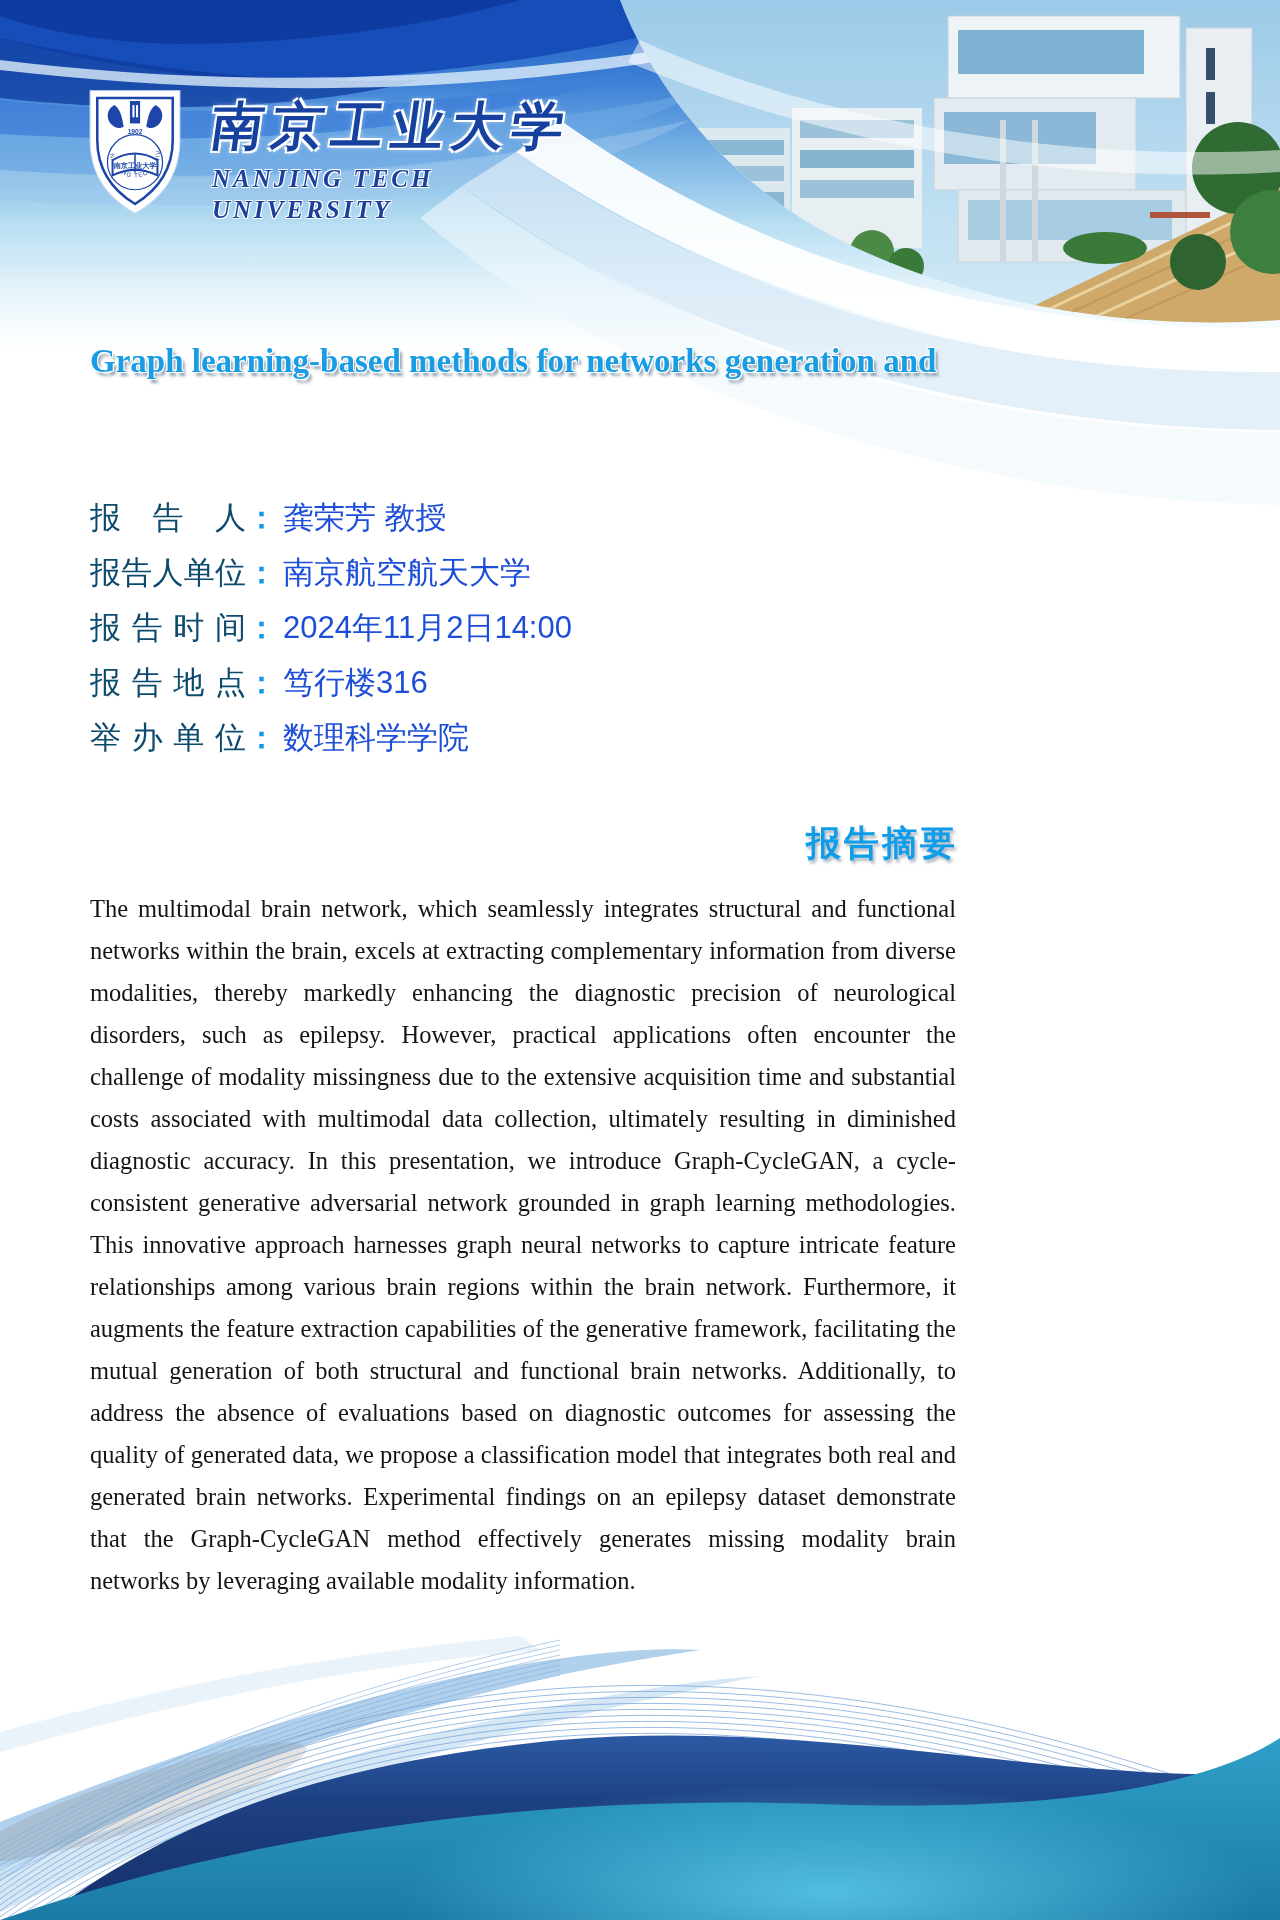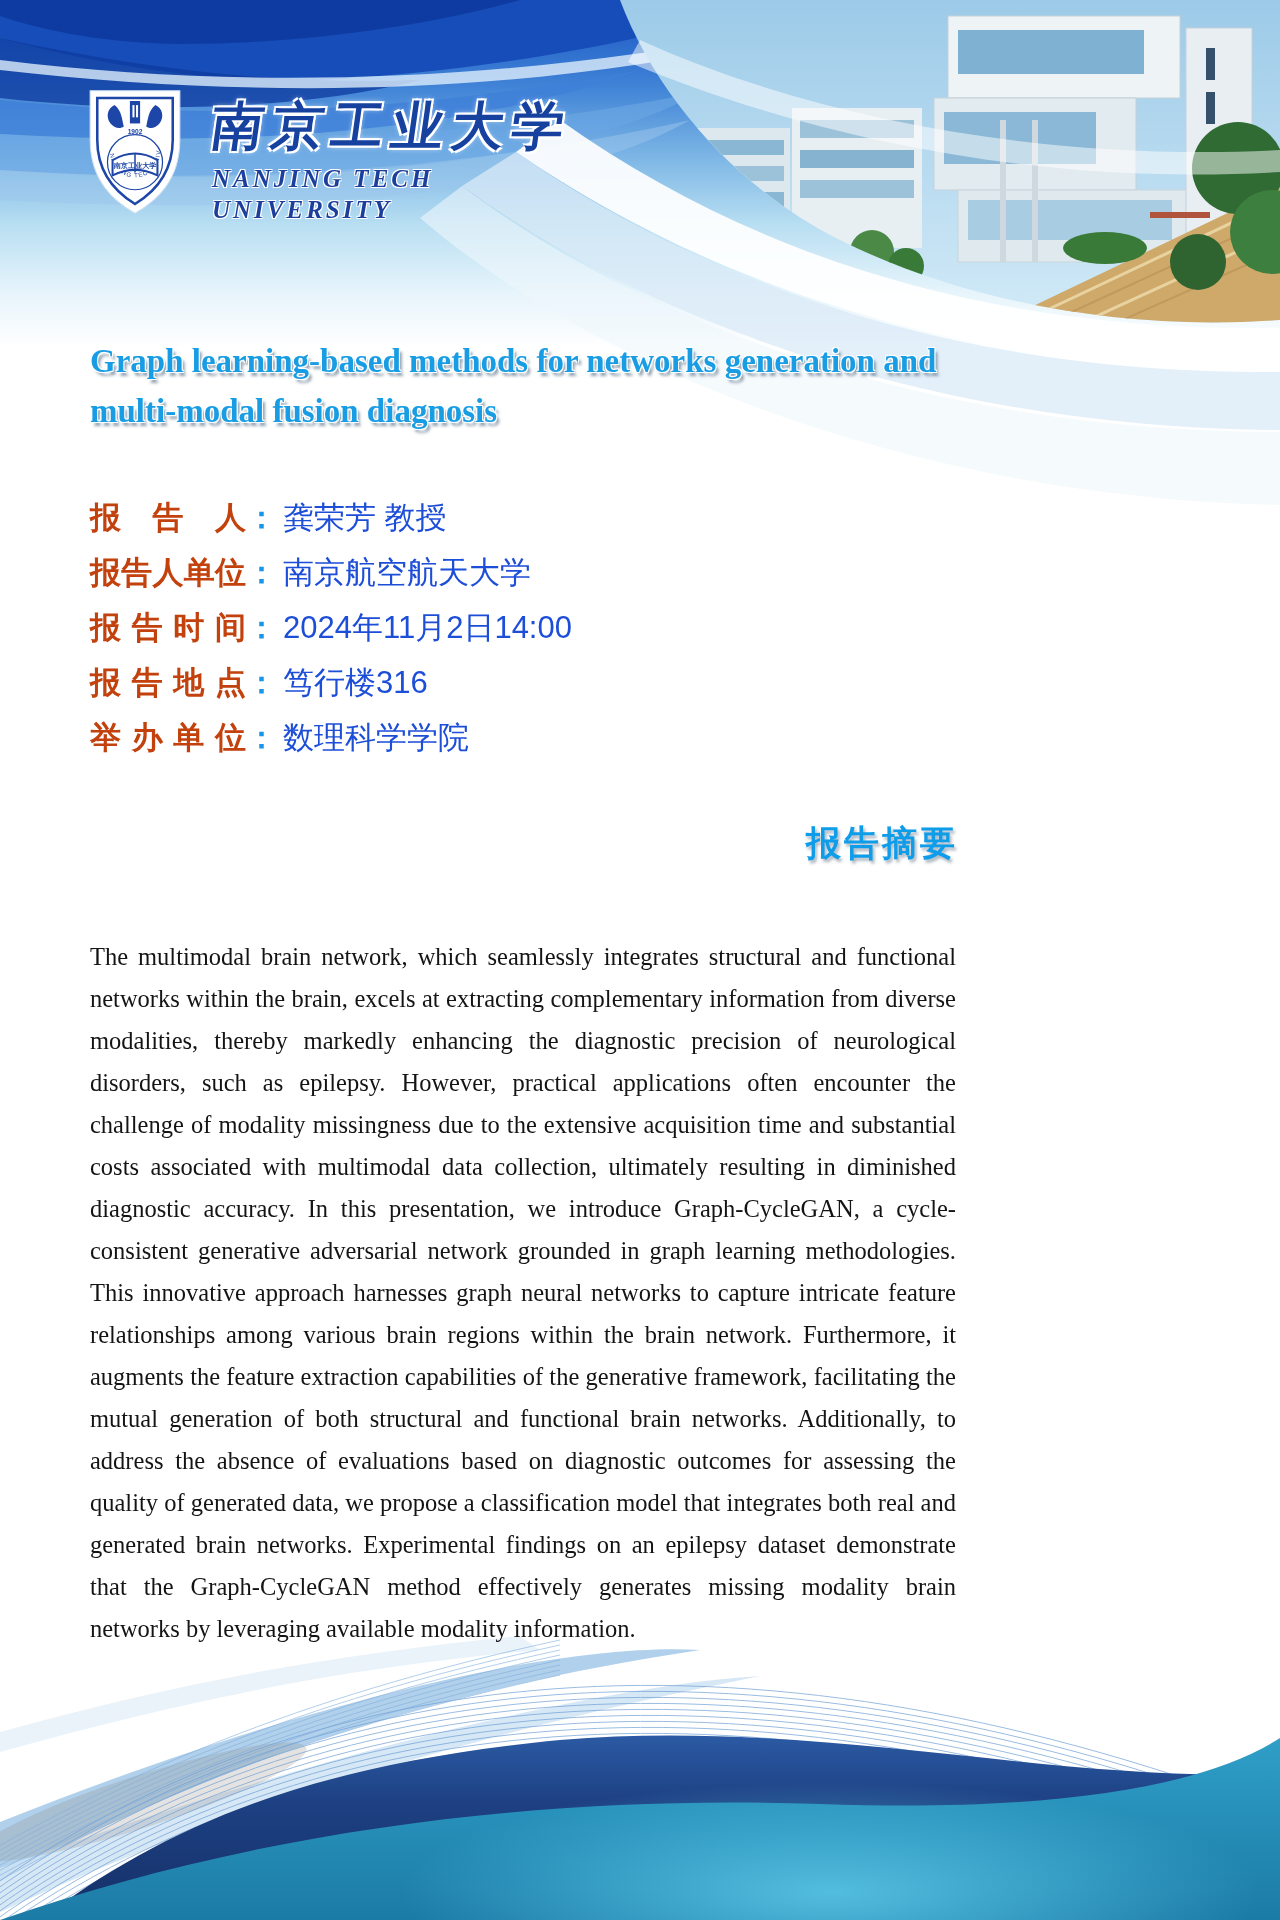--- a/index.html
+++ b/index.html
@@ -31,32 +31,32 @@
   .poster-title{
     position:absolute;top:336px;width:868px;
     font-family:"Liberation Serif", serif;font-weight:bold;
     font-size:33px;line-height:50px;color:#189de4;
     text-shadow:-1px -1px 0 #fff,1px -1px 0 #fff,-1px 1px 0 #fff,1px 1px 0 #fff,3px 4px 3px rgba(110,130,150,.75);
   }
   .info-list{position:absolute;top:497px;width:868px;}
   .info-row{display:flex;align-items:baseline;height:55px;}
   .info-label{
     display:inline-block;width:156px;text-align:justify;text-align-last:justify;
-    color:#c2410c;font-weight:bold;font-size:31px;
+    color:#0c4a6e;font-weight:normal;font-size:31px;
   }
   .info-colon{color:#1697ec;font-weight:bold;font-size:31px;}
   .info-value{margin-left:6px;color:#1d4ed8;font-size:31px;white-space:nowrap;}
 
   .abstract-heading{
     position:absolute;top:820px;width:868px;text-align:right;
     font-size:35px;font-weight:bold;color:#0f9ce9;letter-spacing:3px;
     text-shadow:2px 3px 3px rgba(130,145,160,.65);
   }
   .abstract-body{
-    position:absolute;top:936px;width:866px;
+    position:absolute;top:888px;width:866px;
     font-family:"Liberation Serif", serif;font-size:24.5px;line-height:42px;color:#141414;
     text-align:justify;
   }
 </style>
 </head>
 <body>
 
 <svg class="layer header-art" width="1280" height="560" viewBox="0 0 1280 560">
   <defs>
     <linearGradient id="hdrBase" x1="0" y1="0" x2="0" y2="1">
@@ -164,21 +164,20 @@
     <div class="cn-name">南京工业大学</div>
     <div class="en-name">NANJING TECH</div>
     <div class="en-name">UNIVERSITY</div>
   </div>
 </div>
 
 <div class="content">
 
   <div class="poster-title">
     <div>Graph learning-based methods for networks generation and</div>
-    <div>multi-modal fusion diagnosis</div>
   </div>
 
   <div class="info-list">
     <div class="info-row">
       <span class="info-label">报告人</span>
         <span class="info-colon">：</span>
       <span class="info-value">龚荣芳 教授</span>
     </div>
     <div class="info-row">
       <span class="info-label">报告人单位</span>

